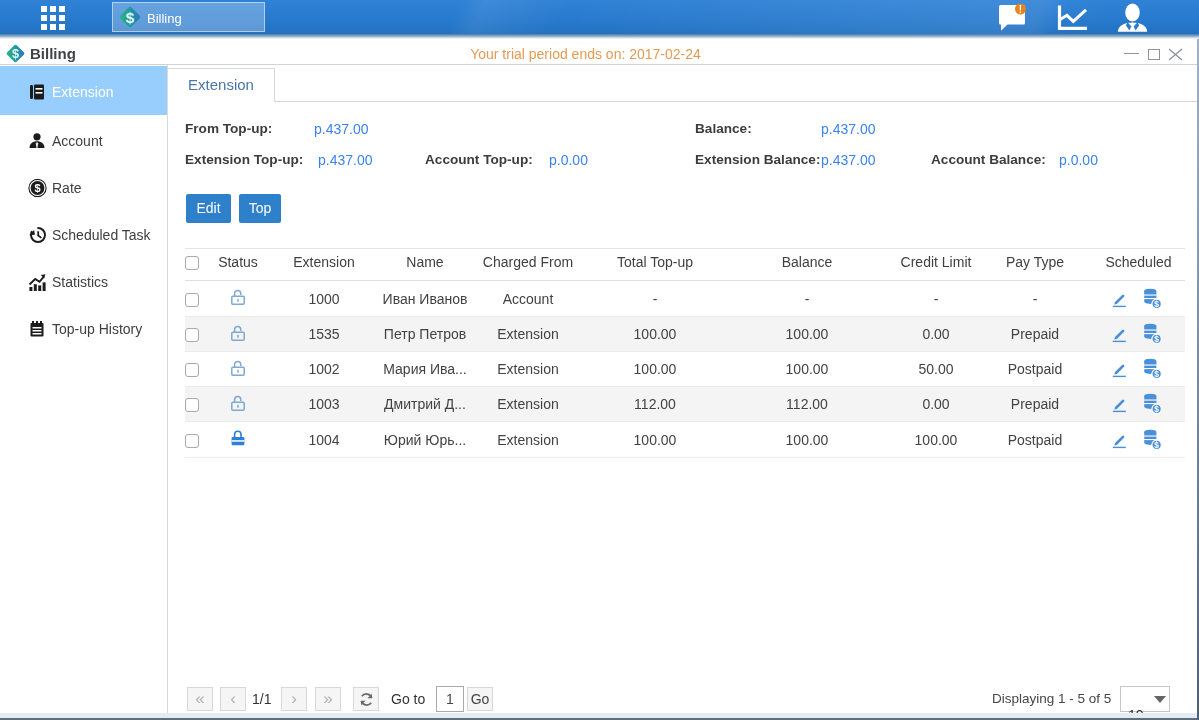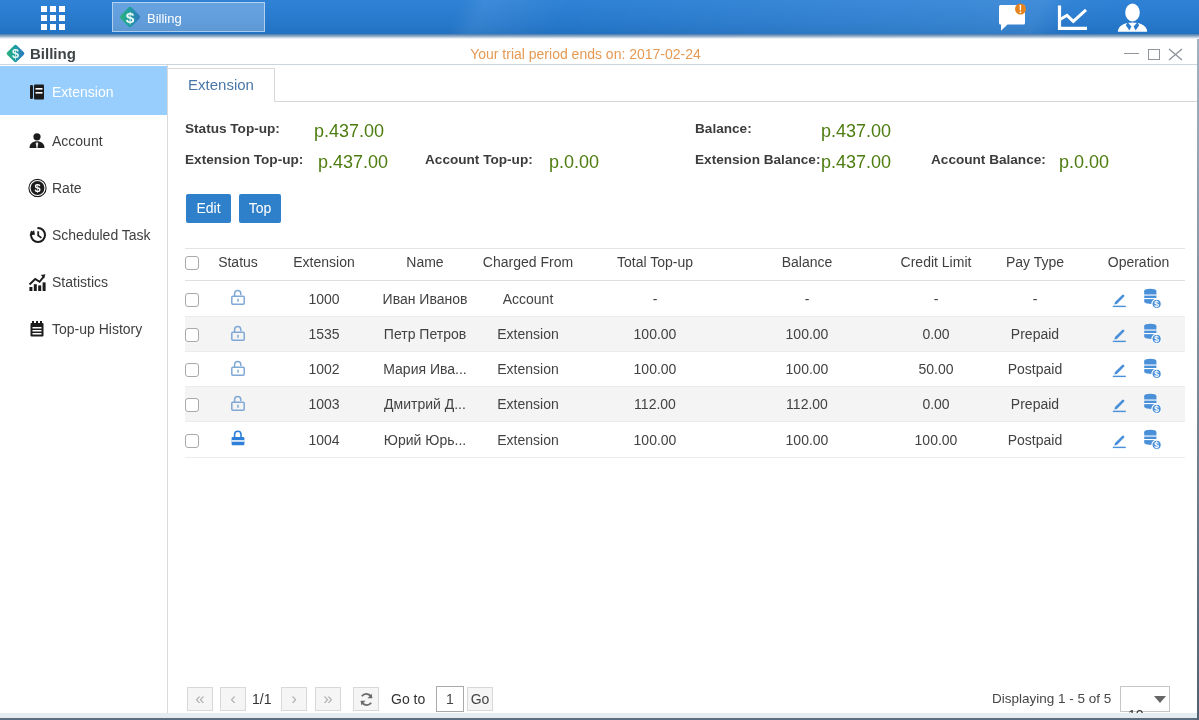--- a/index.html
+++ b/index.html
@@ -19,21 +19,21 @@
 #sidebar { position:absolute; left:0; top:65px; width:168px; height:648px; background:#fff; border-right:1px solid #d9d9d9; }
 .mitem { position:relative; height:47px; color:#404040; font-size:14px; }
 .mitem .lbl { position:absolute; left:52px; top:50%; transform:translateY(-50%); }
 .mitem svg { position:absolute; left:28px; top:50%; transform:translateY(-50%); }
 #mi0 .lbl, #mi0 svg { margin-top:1.5px; }
 #mi0 { height:49px; background:#97cefd; color:#fff; }
 #main { position:absolute; left:168px; top:65px; width:1031px; height:648px; background:#fff; }
 #tab1 { position:absolute; left:0; top:3px; width:107px; height:34px; border-top:1px solid #d8d8d8; border-right:1px solid #d8d8d8; color:#4a77a8; font-size:15px; text-align:center; line-height:32px; background:#fff; }
 #tabline { position:absolute; left:107px; top:36px; width:922px; height:1px; background:#d8d8d8; }
 .ilbl { position:absolute; font-size:13.6px; font-weight:bold; color:#3c3c3c; }
-.ival { position:absolute; font-size:18px; color:#4d7c0f; }
+.ival { position:absolute; font-size:14px; color:#3b82f6; }
 .bluebtn { position:absolute; top:129px; height:29px; background:#2e80cb; color:#fff; font-size:14px; text-align:center; line-height:29px; border-radius:2px; }
 #grid { position:absolute; left:17px; top:183px; width:1000px; }
 #grid table { border-collapse:collapse; table-layout:fixed; width:1000px; font-size:14px; color:#424242; }
 #grid th { font-weight:normal; padding:0 0 6px 0; color:#3f3f3f; height:32px; border-top:1px solid #e4e4e4; border-bottom:1px solid #dfdfdf; text-align:center; }
 #grid tr.t td { height:36px; } #grid td { height:35px; padding:0; border-bottom:1px solid #ececec; text-align:center; }
 #grid tr.g td { background:#f4f4f4; }
 .cb { width:14px; height:14px; border:1px solid #a9a9a9; border-radius:3px; background:#fff; display:inline-block; vertical-align:middle; }
 #pager { position:absolute; left:0px; top:622px; width:1031px; height:26px; font-size:14px; color:#474747; }
 .pbtn { position:absolute; top:0; width:26px; height:24px; background:#f5f5f5; border:1px solid #d8d8d8; color:#b2b2b2; text-align:center; line-height:21px; font-size:17px; }
 #goinp { position:absolute; left:268px; top:-1px; width:28px; height:26px; border:1px solid #aaa; text-align:center; font-size:14px; line-height:24px; background:#fff; }
@@ -166,21 +166,21 @@
     <rect x="4.5" y="7" width="9" height="1.5" fill="#fff"></rect>
     <rect x="4.5" y="10" width="9" height="1.5" fill="#fff"></rect>
     <rect x="4.5" y="13" width="9" height="1.5" fill="#fff"></rect>
   </svg>
   <span class="lbl">Top-up History</span>
 </div>
 </div>
 <div id="main">
 <div id="tab1">Extension</div>
 <div id="tabline"></div>
-<div class="ilbl" style="left:17px;top:56px">Status Top-up:</div>
+<div class="ilbl" style="left:17px;top:56px">From Top-up:</div>
 <div class="ival" style="left:146px;top:56px">p.437.00</div>
 <div class="ilbl" style="left:527px;top:56px">Balance:</div>
 <div class="ival" style="left:653px;top:56px">p.437.00</div>
 <div class="ilbl" style="left:17px;top:87px">Extension Top-up:</div>
 <div class="ival" style="left:150px;top:87px">p.437.00</div>
 <div class="ilbl" style="left:257px;top:87px">Account Top-up:</div>
 <div class="ival" style="left:381px;top:87px">p.0.00</div>
 <div class="ilbl" style="left:527px;top:87px">Extension Balance:</div>
 <div class="ival" style="left:653px;top:87px">p.437.00</div>
 <div class="ilbl" style="left:763px;top:87px">Account Balance:</div>
@@ -205,21 +205,21 @@
           <tr>
 <th style="text-align:left"><span class="cb"></span></th>
 <th>Status</th>
             <th>Extension</th>
             <th>Name</th>
             <th>Charged From</th>
             <th>Total Top-up</th>
             <th>Balance</th>
             <th>Credit Limit</th>
             <th>Pay Type</th>
-            <th style="padding-left:13px">Operation</th>
+            <th style="padding-left:13px">Scheduled</th>
 </tr>
 <tr class="t">
 <td style="text-align:left"><span class="cb"></span></td>
 <td><svg width="18" height="18" viewBox="0 0 18 18">
                 <g stroke="#7fa8d4" stroke-width="1.5" fill="none">
                   <rect x="2.8" y="8.2" width="12.4" height="8" rx="1"></rect>
                   <path d="M5.6 8.2 V5.7 a3.1 3.1 0 0 1 6.2 0 V7.1"></path>
                   <path d="M9 10.7 V13.7"></path>
                 </g>
               </svg></td>

